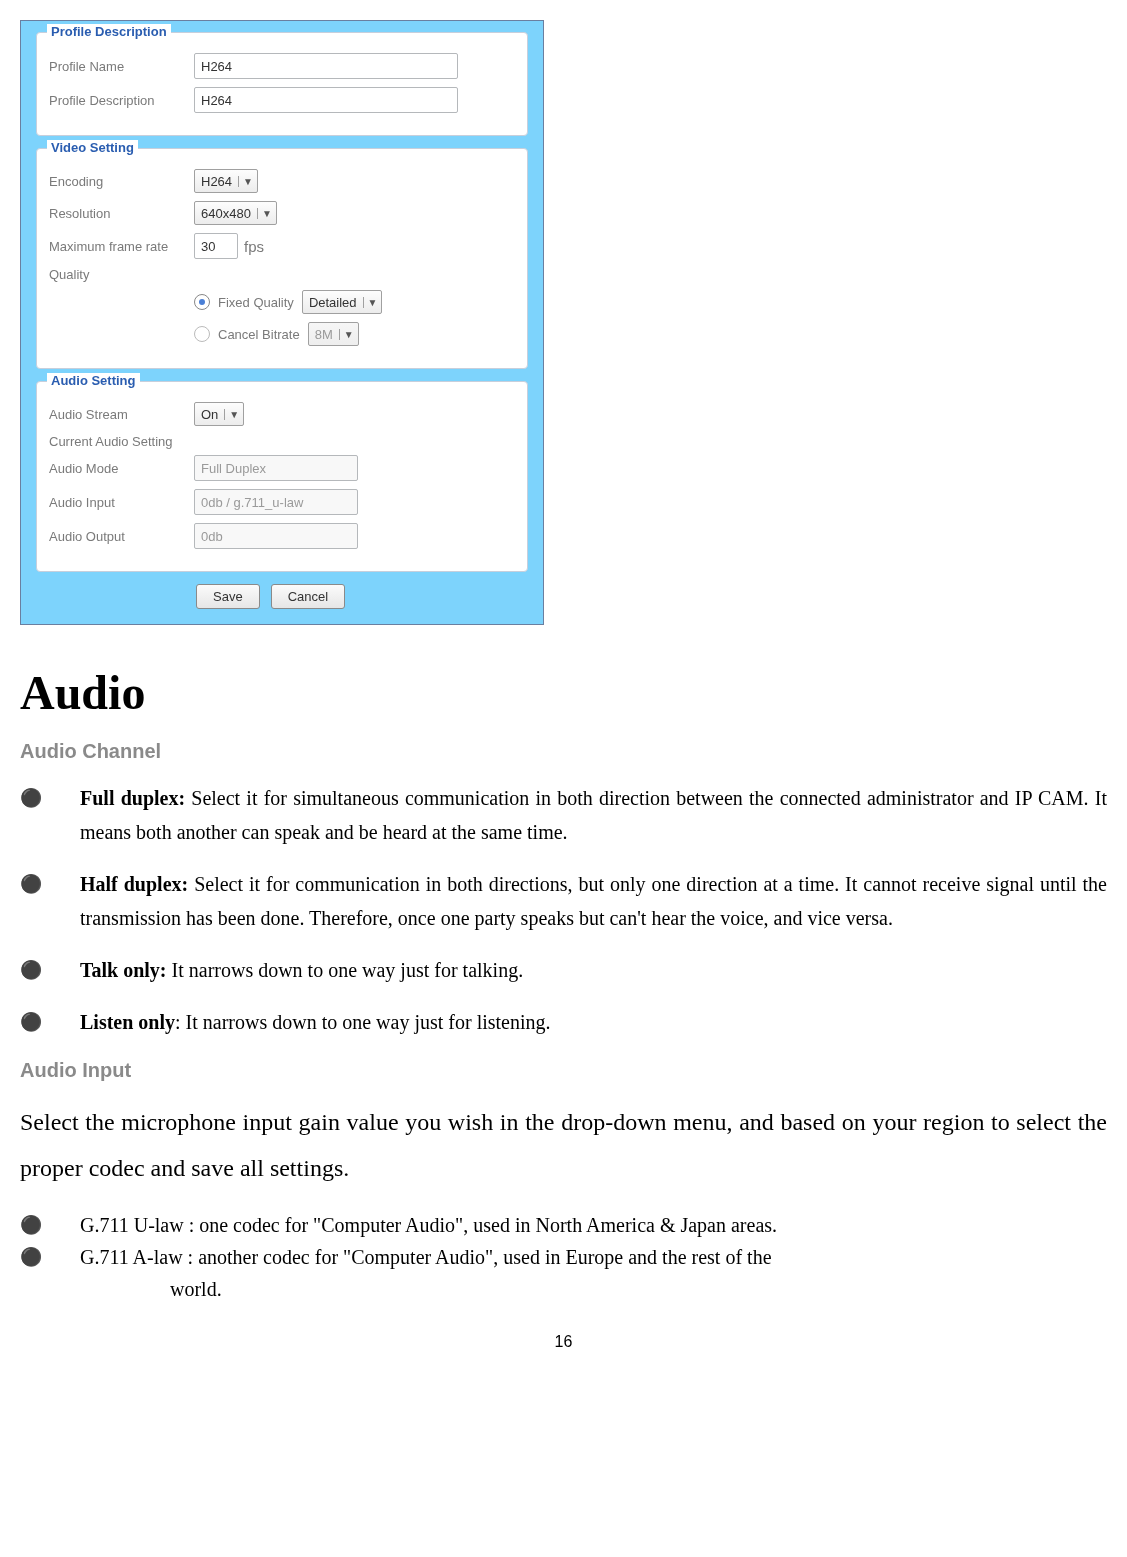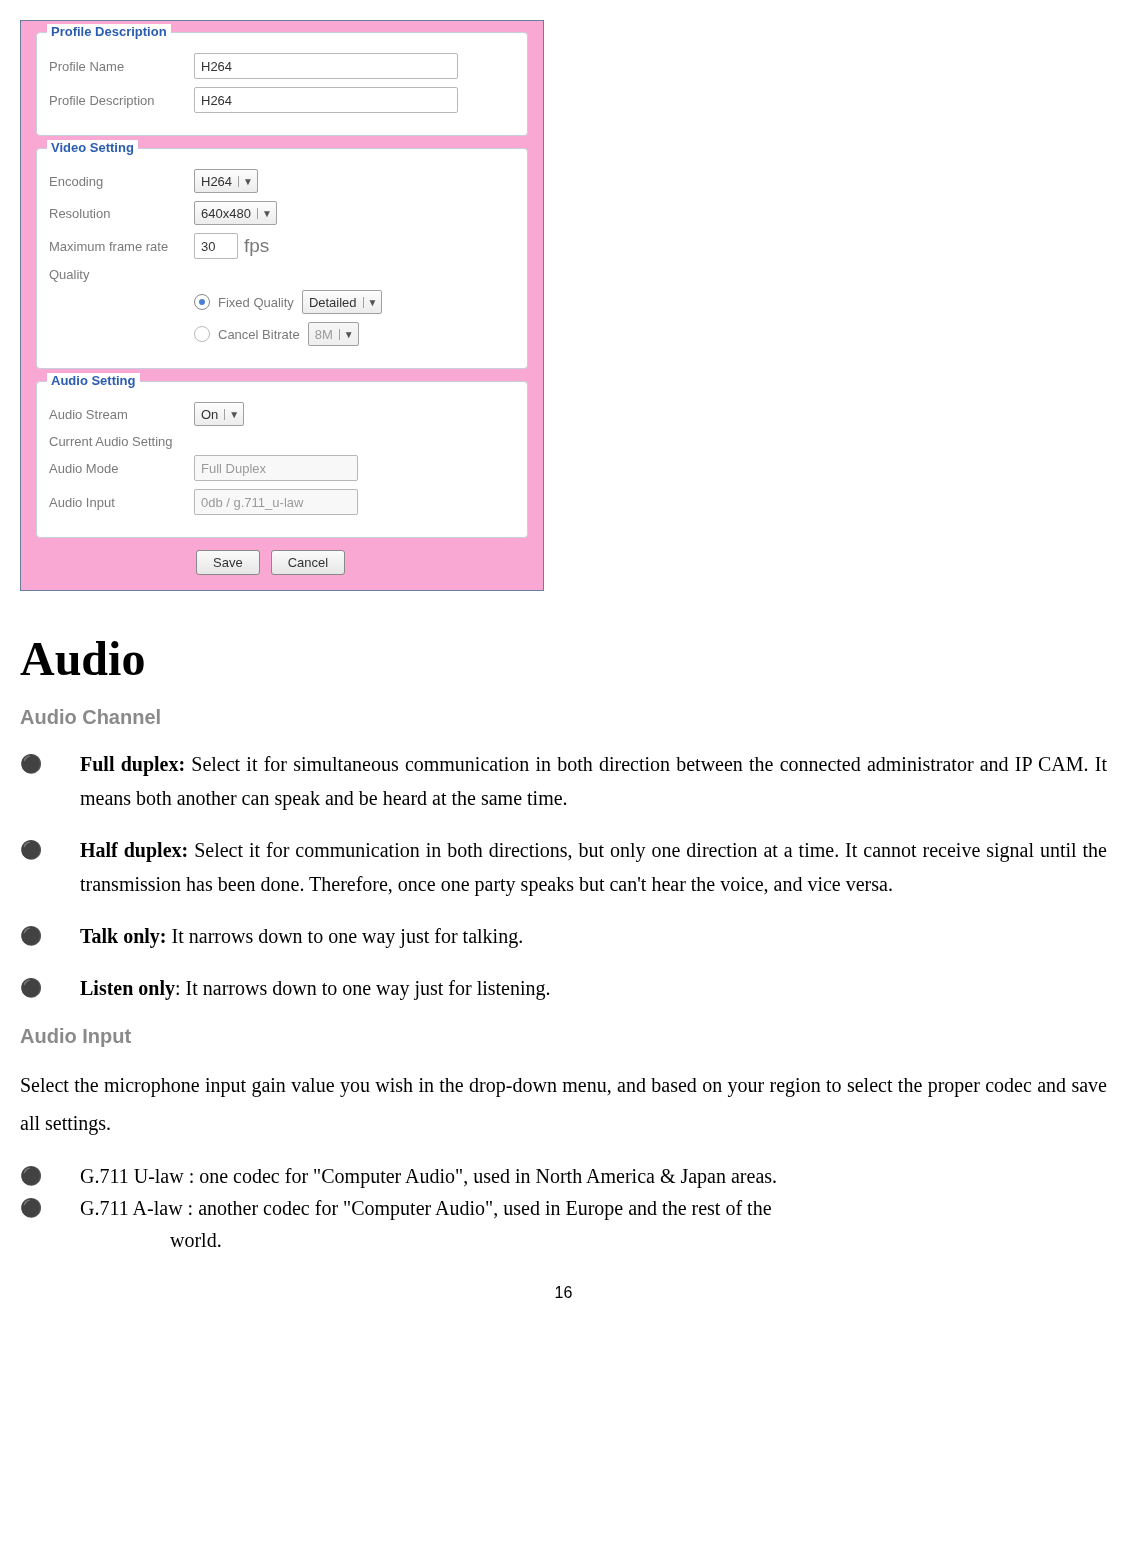--- a/index.html
+++ b/index.html
@@ -6,21 +6,21 @@
     margin: 0;
     padding: 20px 20px 30px 20px;
     font-family: Arial, Helvetica, sans-serif;
     background: #fff;
     color: #000;
     width: 1087px;
   }
   .panel-outer {
     border: 1px solid #6a7fa0;
     width: 520px;
-    background: #f9a8d4;
+    background: #7dd3fc;
     padding: 1px;
     margin-bottom: 40px;
   }
   .panel-inner {
     padding: 10px 14px 14px 14px;
   }
   .fieldset {
     position: relative;
     border: 1px solid #c7cfdc;
     border-radius: 4px;
@@ -96,21 +96,21 @@
     color:#7a7a7a;
     margin-bottom:8px;
     margin-left:145px;
   }
   .radio {
     width:14px;height:14px;border:1px solid #888;border-radius:50%;
     display:inline-flex;align-items:center;justify-content:center;background:#fff;
   }
   .radio .dot { width:6px;height:6px;border-radius:50%;background:#4a7fd6; }
   .radio.unchecked { border-color:#bbb; }
-  .fps-unit { color:#7a7a7a; font-size:19px; margin-left:6px; }
+  .fps-unit { color:#7a7a7a; font-size:15px; margin-left:6px; }
   .button-row {
     display:flex;
     gap:11px;
     margin-left:160px;
     margin-top:6px;
   }
   .btn {
     border:1px solid #8a8a8a;
     border-radius:3px;
     background:linear-gradient(#fbfbfb,#e6e6e6);
@@ -142,21 +142,21 @@
   .bullet-mark {
     width: 60px;
     flex-shrink: 0;
     font-size: 18px;
     padding-top:2px;
   }
   .bullet-body { flex: 1; }
   .bullet-body b { font-weight: bold; }
   .para {
     font-family: "Times New Roman", Times, serif;
-    font-size: 20px;
+    font-size: 24px;
     line-height: 1.9;
     margin: 16px 0 20px 0;
     text-align: justify;
   }
   .indent-continue {
     font-family: "Times New Roman", Times, serif;
     font-size: 20px;
     margin-left: 150px;
     line-height:1.4;
   }
@@ -239,20 +239,24 @@
       </div>
       <div class="sub-heading">Current Audio Setting</div>
       <div class="form-row">
         <div class="form-label">Audio Mode</div>
         <input class="text-input disabled" readonly="" value="Full Duplex" style="">
       </div>
       <div class="form-row">
         <div class="form-label">Audio Input</div>
         <input class="text-input disabled" readonly="" value="0db / g.711_u-law" style="">
       </div>
+      <div class="form-row">
+        <div class="form-label">Audio Output</div>
+        <input class="text-input disabled" readonly="" value="0db" style="">
+      </div>
     </div>
 
     <div class="button-row">
       <div class="btn">Save</div>
       <div class="btn">Cancel</div>
     </div>
   </div>
 </div>
 
 <h1 class="doc-heading">Audio</h1>

